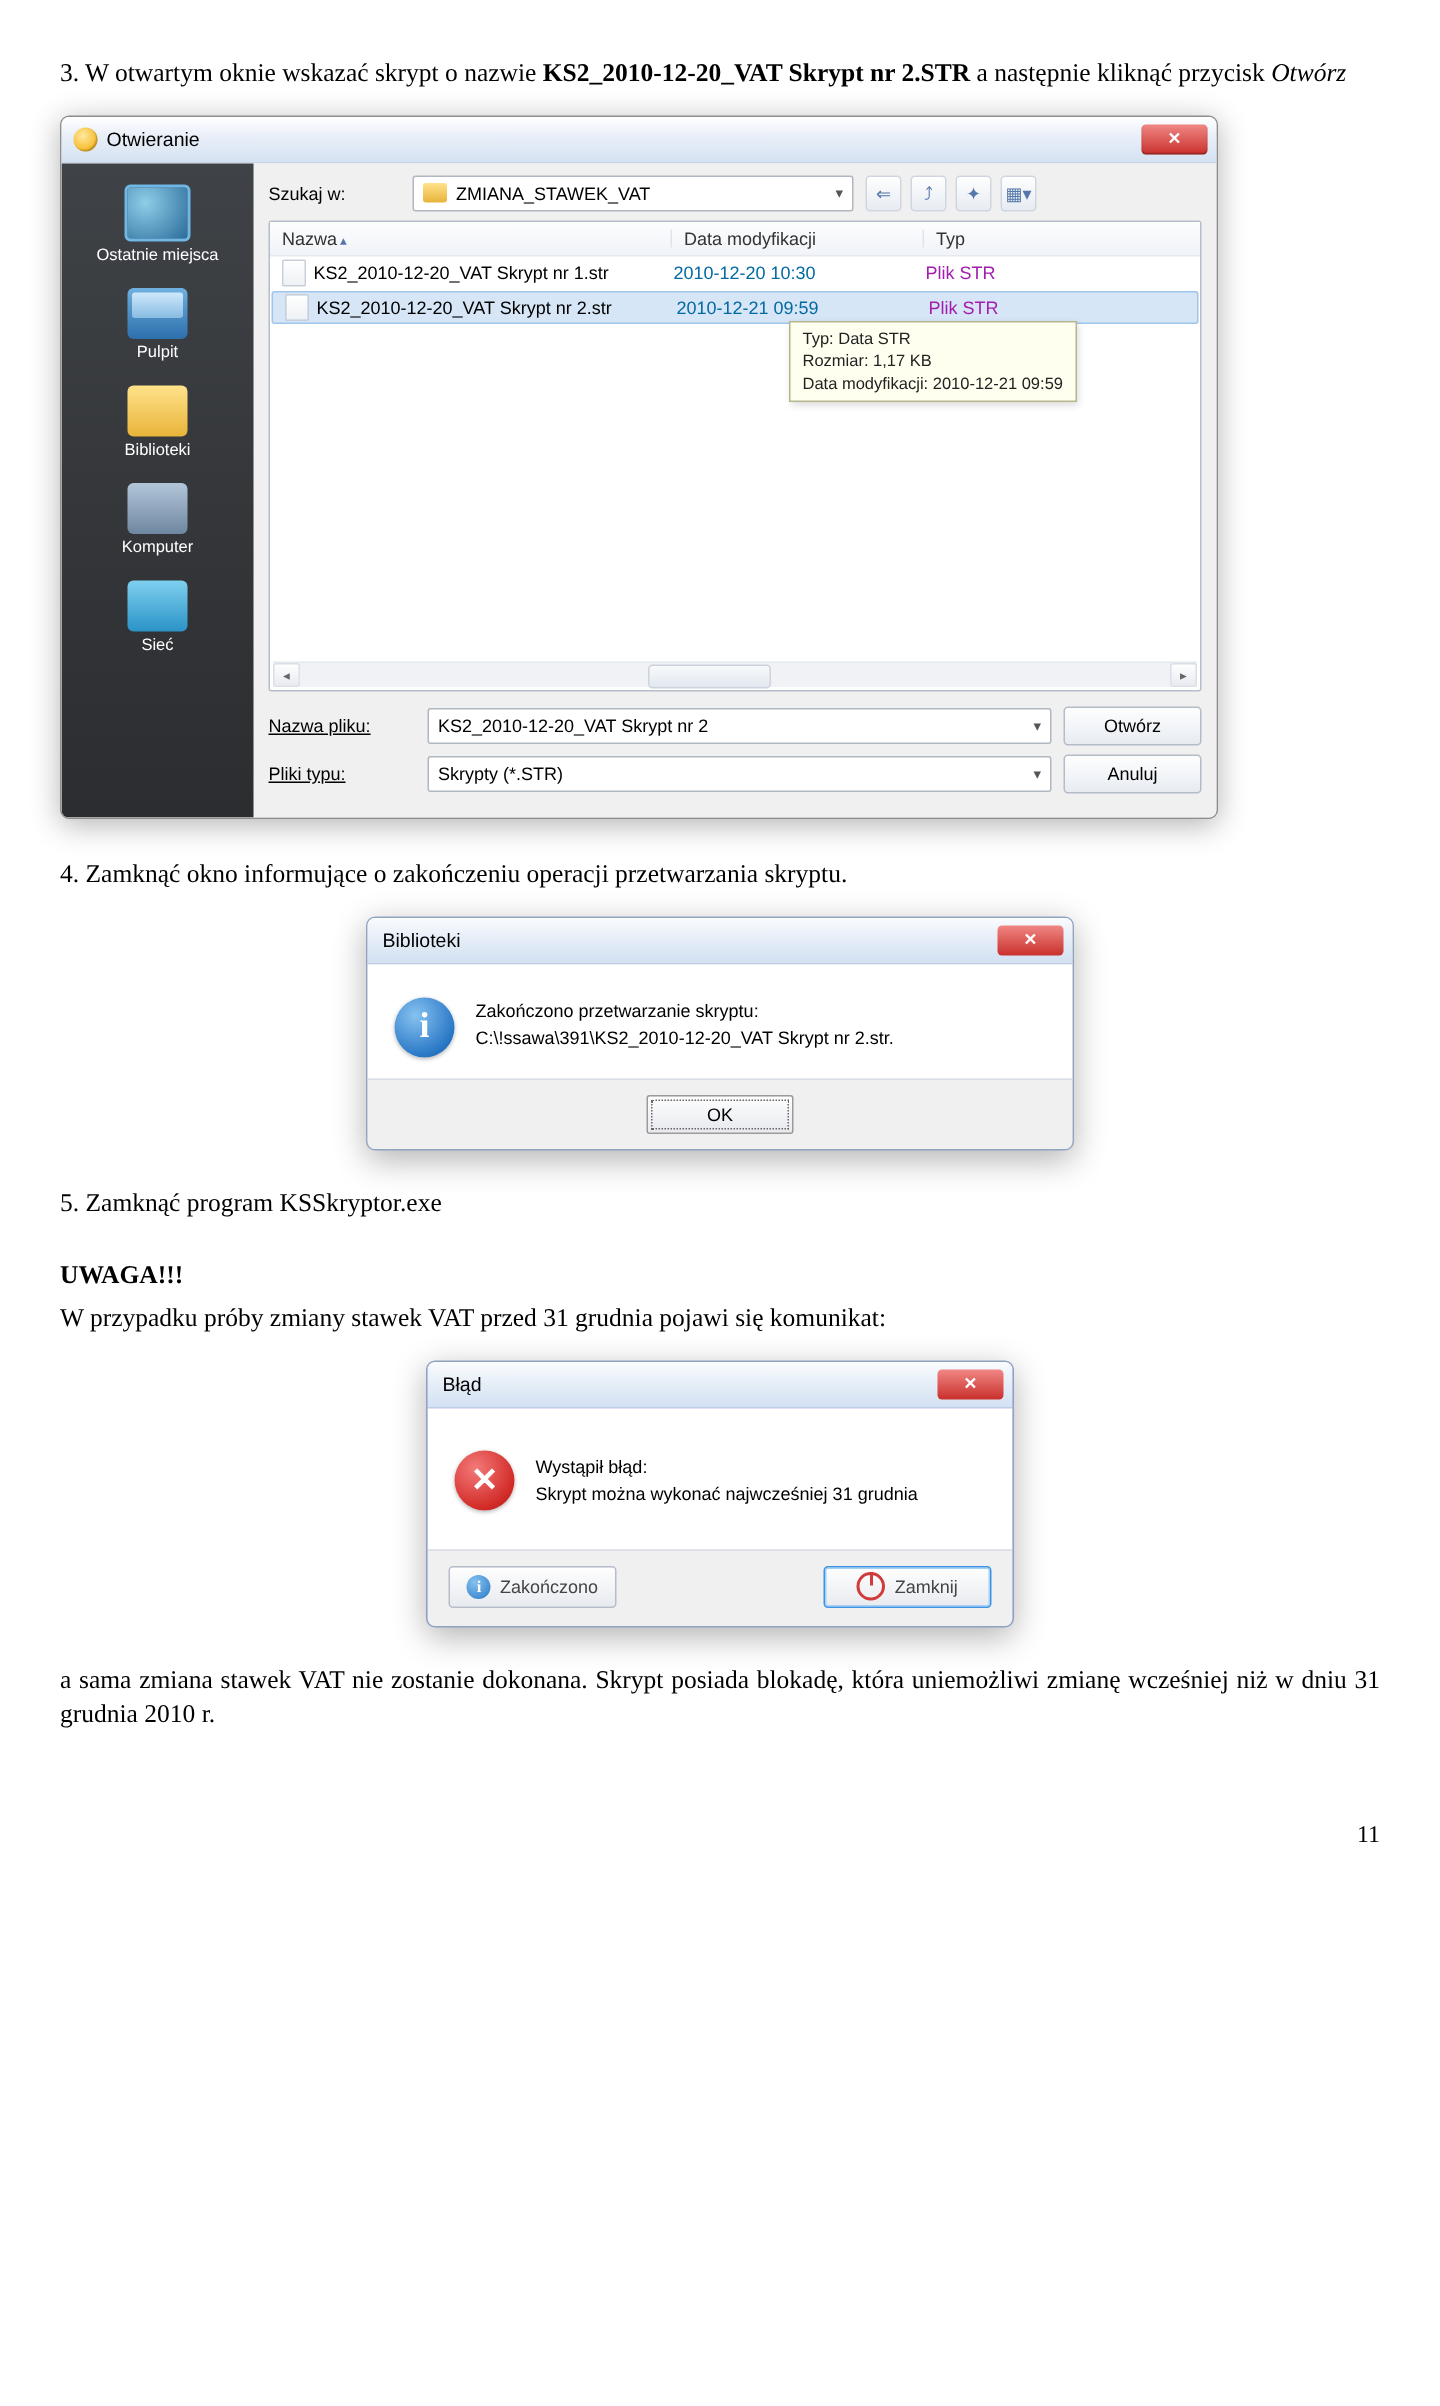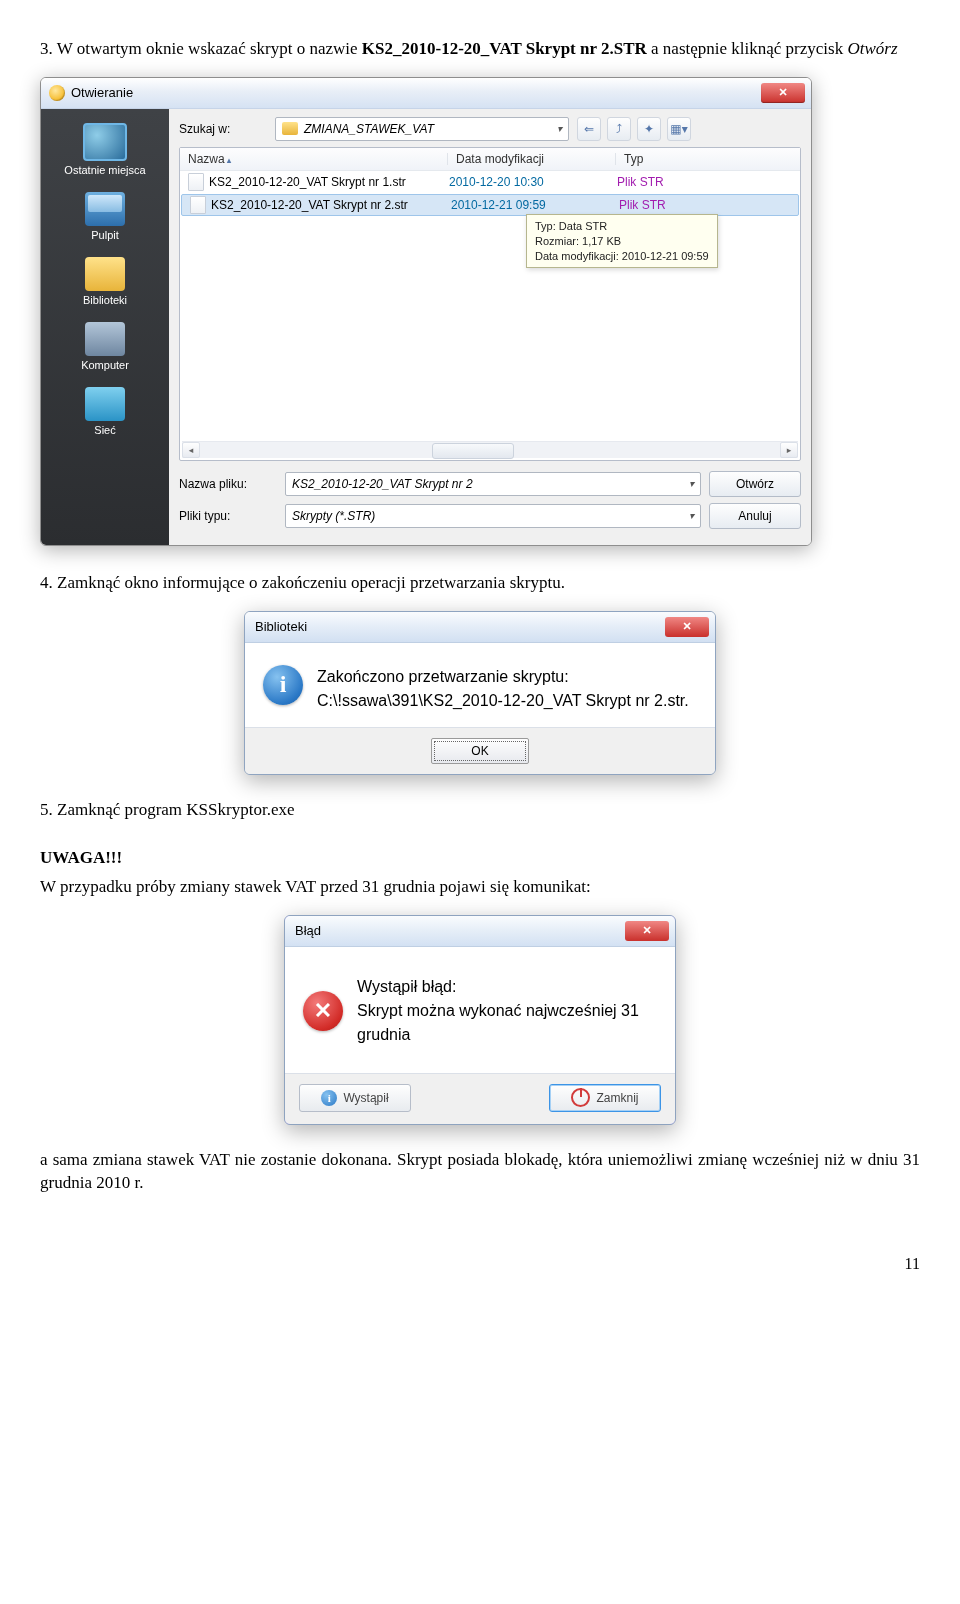--- a/index.html
+++ b/index.html
@@ -83,21 +83,20 @@
   .row { display: flex; align-items: center; gap: 8px; margin-bottom: 6px; }
   .lbl { width: 88px; font-size: 12px; }
   .combo {
     flex: 1; height: 22px;
     background: #fff;
     border: 1px solid #b0b7c1;
     border-radius: 2px;
     display: flex; align-items: center; padding: 0 6px;
     font-size: 12px;
     position: relative;
-    font-style: italic;
   }
   .combo .folder-ic {
     width: 16px; height: 13px; margin-right: 6px;
     background: linear-gradient(#ffe28a,#e8b43a);
     border-radius: 2px;
   }
   .combo .chev { position: absolute; right: 6px; font-size: 10px; color: #555; }
   .toolbar-ic { display: flex; gap: 6px; }
   .toolbar-ic span { width: 22px; height: 22px; border: 1px solid #d0d6df; border-radius: 3px; background: linear-gradient(#fefefe,#e7ecf2); display:flex;align-items:center;justify-content:center;font-size:12px;color:#5577aa; }
 
@@ -148,21 +147,21 @@
   .hscroll {
     position:absolute;left:2px;right:2px;bottom:2px;height:16px;
     background:#f0f2f6; border-top:1px solid #e6e9ef;
     display:flex;align-items:center;
   }
   .hscroll .arrow{width:16px;height:14px;border:1px solid #dbe0e8;background:linear-gradient(#fefefe,#e8ebf1);display:flex;align-items:center;justify-content:center;font-size:9px;color:#666;border-radius:2px;}
   .hscroll .track{flex:1;margin:0 2px;position:relative;height:14px;}
   .hscroll .thumb{position:absolute;left:40%;width:80px;height:14px;border:1px solid #ccd3dd;background:linear-gradient(#f7f9fb,#e3e8ef);border-radius:3px;}
   
   .bottom-rows { margin-top:10px; }
-  .bottom-rows .lbl { width:98px; }
+  .bottom-rows .lbl { width:98px;text-decoration:underline; }
   .btn {
     width: 90px; height: 24px;
     background: linear-gradient(#fefefe,#e7ecf2);
     border: 1px solid #b4bcc8;
     border-radius: 3px;
     display:flex;align-items:center;justify-content:center;
     font-size:12px;
   }
 
   
@@ -196,21 +195,21 @@
     gap:14px;
   }
   .info-ic {
     width:40px;height:40px;border-radius:50%;
     background: radial-gradient(circle at 35% 30%, #86c2f0 0, #2a78c6 70%, #1a5a9e 100%);
     color:#fff;display:flex;align-items:center;justify-content:center;
     font-size:24px;font-family:Georgia,serif;font-weight:bold;
     box-shadow:0 1px 3px rgba(0,0,0,.3);
     flex-shrink:0;
   }
-  .msg-txt { font-size:16px;line-height:1.5;white-space:pre-line; }
+  .msg-txt { font-size:12px;line-height:1.5;white-space:pre-line; }
   .msgbox .footer { padding:10px;display:flex;justify-content:center;background:#f0f0f0;border-top:1px solid #dbe0e8; }
   .ok-btn {
     width:96px;height:24px;border:1px solid #9a9a9a;
     background:linear-gradient(#fefefe,#e7e9ee);
     border-radius:2px;
     display:flex;align-items:center;justify-content:center;
     font-size:12px;
     outline:1px dotted #666;outline-offset:-4px;text-align:center;
   }
 
@@ -393,21 +392,21 @@
     <div class="close">✕</div>
   </div>
   <div class="body">
     <div class="err-ic">✕</div>
     <div class="msg-txt"><span>Wystąpił błąd:</span>
 <span>Skrypt można wykonać najwcześniej 31 grudnia</span></div>
   </div>
   <div class="footer">
     <div class="pill-btn">
       <span class="ic-info-sm">i</span>
-      <span>Wystąpił</span>
+      <span>Zakończono</span>
     </div>
     <div class="pill-btn default">
       <span class="ic-power"></span>
       <span>Zamknij</span>
     </div>
   </div>
 </div>
 
 <div class="para" style="text-align:justify">a sama zmiana stawek VAT nie zostanie dokonana. Skrypt posiada blokadę, która uniemożliwi zmianę wcześniej niż w dniu 31 grudnia 2010 r.</div>
 

